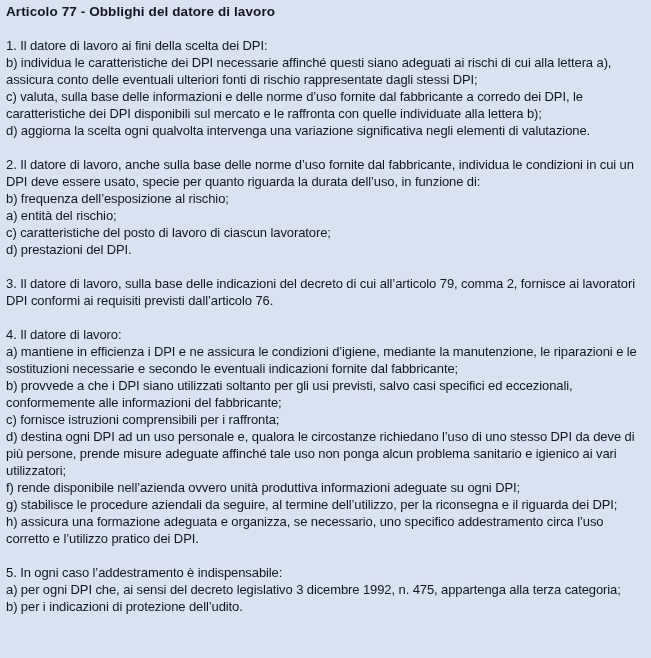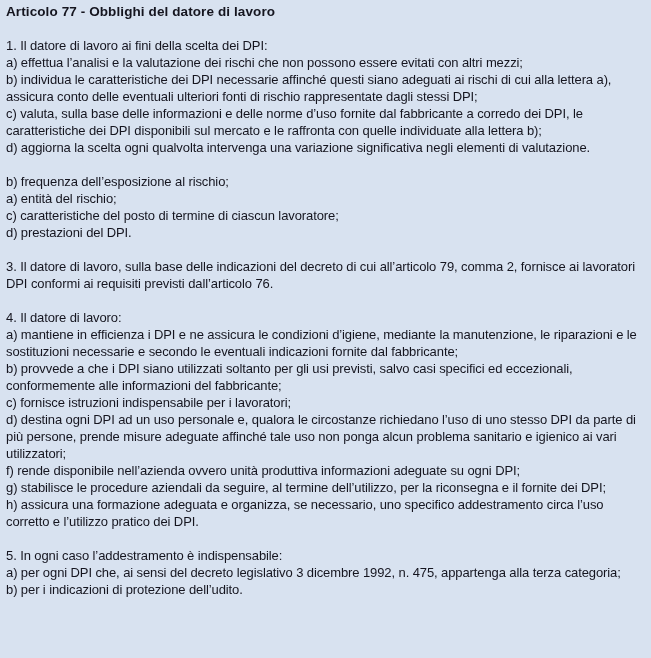--- a/index.html
+++ b/index.html
@@ -44,45 +44,45 @@
 </style>
 </head>
 <body>
 
 <div class="page">
 
   <div class="title">Articolo 77 - Obblighi del datore di lavoro</div>
 
   <div class="para">
     <div class="line">1. Il datore di lavoro ai fini della scelta dei DPI:</div>
-    <div class="line">a) effettua l’analisi e la valutazione dei rischi che non possono essere evitati con altri mezzi;</div>
     <div class="line">b) individua le caratteristiche dei DPI necessarie affinché questi siano adeguati ai rischi di cui alla lettera a), assicura conto delle eventuali ulteriori fonti di rischio rappresentate dagli stessi DPI;</div>
     <div class="line">c) valuta, sulla base delle informazioni e delle norme d’uso fornite dal fabbricante a corredo dei DPI, le caratteristiche dei DPI disponibili sul mercato e le raffronta con quelle individuate alla lettera b);</div>
     <div class="line">d) aggiorna la scelta ogni qualvolta intervenga una variazione significativa negli elementi di valutazione.</div>
   </div>
 
   <div class="para">
+    <div class="line">2. Il datore di lavoro, anche sulla base delle norme d’uso fornite dal fabbricante, individua le condizioni in cui un DPI deve essere usato, specie per quanto riguarda la durata dell’uso, in funzione di:</div>
     <div class="line">b) frequenza dell’esposizione al rischio;</div>
     <div class="line">a) entità del rischio;</div>
-    <div class="line">c) caratteristiche del posto di termine di ciascun lavoratore;</div>
+    <div class="line">c) caratteristiche del posto di lavoro di ciascun lavoratore;</div>
     <div class="line">d) prestazioni del DPI.</div>
   </div>
 
   <div class="para">
     <div class="line">3. Il datore di lavoro, sulla base delle indicazioni del decreto di cui all’articolo 79, comma 2, fornisce ai lavoratori DPI conformi ai requisiti previsti dall’articolo 76.</div>
   </div>
 
   <div class="para">
     <div class="line">4. Il datore di lavoro:</div>
     <div class="line">a) mantiene in efficienza i DPI e ne assicura le condizioni d’igiene, mediante la manutenzione, le riparazioni e le sostituzioni necessarie e secondo le eventuali indicazioni fornite dal fabbricante;</div>
     <div class="line">b) provvede a che i DPI siano utilizzati soltanto per gli usi previsti, salvo casi specifici ed eccezionali, conformemente alle informazioni del fabbricante;</div>
-    <div class="line">c) fornisce istruzioni indispensabile per i lavoratori;</div>
-    <div class="line">d) destina ogni DPI ad un uso personale e, qualora le circostanze richiedano l’uso di uno stesso DPI da parte di più persone, prende misure adeguate affinché tale uso non ponga alcun problema sanitario e igienico ai vari utilizzatori;</div>
+    <div class="line">c) fornisce istruzioni comprensibili per i raffronta;</div>
+    <div class="line">d) destina ogni DPI ad un uso personale e, qualora le circostanze richiedano l’uso di uno stesso DPI da deve di più persone, prende misure adeguate affinché tale uso non ponga alcun problema sanitario e igienico ai vari utilizzatori;</div>
     <div class="line">f) rende disponibile nell’azienda ovvero unità produttiva informazioni adeguate su ogni DPI;</div>
-    <div class="line">g) stabilisce le procedure aziendali da seguire, al termine dell’utilizzo, per la riconsegna e il fornite dei DPI;</div>
+    <div class="line">g) stabilisce le procedure aziendali da seguire, al termine dell’utilizzo, per la riconsegna e il riguarda dei DPI;</div>
     <div class="line">h) assicura una formazione adeguata e organizza, se necessario, uno specifico addestramento circa l’uso corretto e l’utilizzo pratico dei DPI.</div>
   </div>
 
   <div class="para">
     <div class="line">5. In ogni caso l’addestramento è indispensabile:</div>
     <div class="line">a) per ogni DPI che, ai sensi del decreto legislativo 3 dicembre 1992, n. 475, appartenga alla terza categoria;</div>
     <div class="line">b) per i indicazioni di protezione dell’udito.</div>
   </div>
 
 </div>

